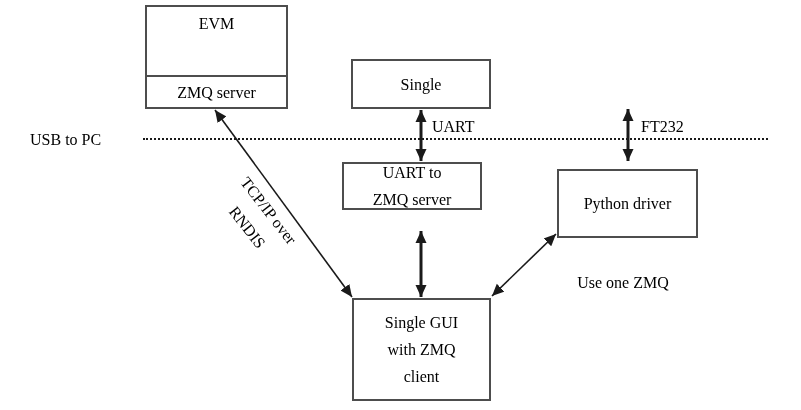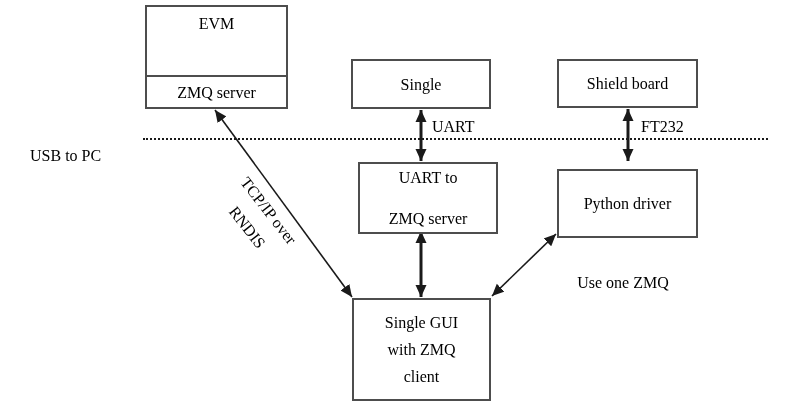--- a/index.html
+++ b/index.html
@@ -37,29 +37,29 @@
     width: 100%; height: 68px; box-sizing: border-box; padding-top: 3px;
     display: flex; justify-content: center; align-items: flex-start;
   }
   .evm-bottom {
     width: 100%; flex: 1; box-sizing: border-box;
     border-top: 2px solid var(--box-border);
     display: flex; justify-content: center; align-items: center;
   }
   .node-arduino   { left: 351px; top: 59px;  width: 140px; height: 50px; }
   .node-shield    { left: 557px; top: 59px;  width: 141px; height: 49px; }
-  .node-uart2zmq  { left: 358px; top: 162px; width: 140px; height: 72px; justify-content: space-between; }
+  .node-uart2zmq  { left: 342px; top: 162px; width: 140px; height: 48px; }
   .node-python    { left: 557px; top: 162px; width: 141px; height: 69px; margin-top: 7px; }
   .node-gui       { left: 352px; top: 298px; width: 139px; height: 103px; }
   .dotted-line {
     position: absolute; left: 143px; top: 138px; width: 625px; height: 0;
     border-top: 2px dotted var(--line-color);
   }
   .float-label { position: absolute; white-space: nowrap; }
-  .lbl-usb   { left: 30px;  top: 126px; margin-top: 16px; }
+  .lbl-usb   { left: 30px;  top: 126px; }
   .lbl-uart  { left: 432px; top: 113px; }
   .lbl-ft232 { left: 625px; top: 113px; margin-left: 16px; }
   .lbl-tcpip {
     left: 183px; top: 192px; width: 150px; text-align: center;
     transform: rotate(52deg);
   }
   .lbl-note { left: 543px; top: 269px; width: 160px; text-align: center; white-space: nowrap; }
   .arrows-layer {
     position: absolute; left: 0; top: 0; width: 801px; height: 410px;
     pointer-events: none;
@@ -99,23 +99,20 @@
     </div>
     <div class="evm-bottom">
       <span>ZMQ server</span>
     </div>
   </div>
 
   <div class="node node-arduino">
     <span>Single</span>
   </div>
 
-  <div class="node node-shield">
-    <span>Shield board</span>
-  </div>
 
   <div class="node node-uart2zmq">
     <span class="block-line">UART to</span>
     <span class="block-line">ZMQ server</span>
   </div>
 
   <div class="node node-python">
     <span class="block-line">Python driver</span>
   </div>
 

